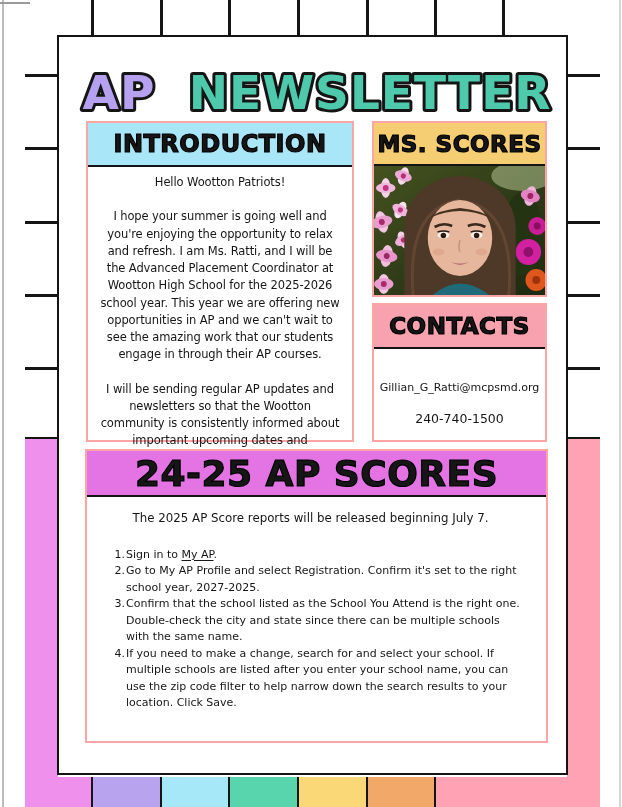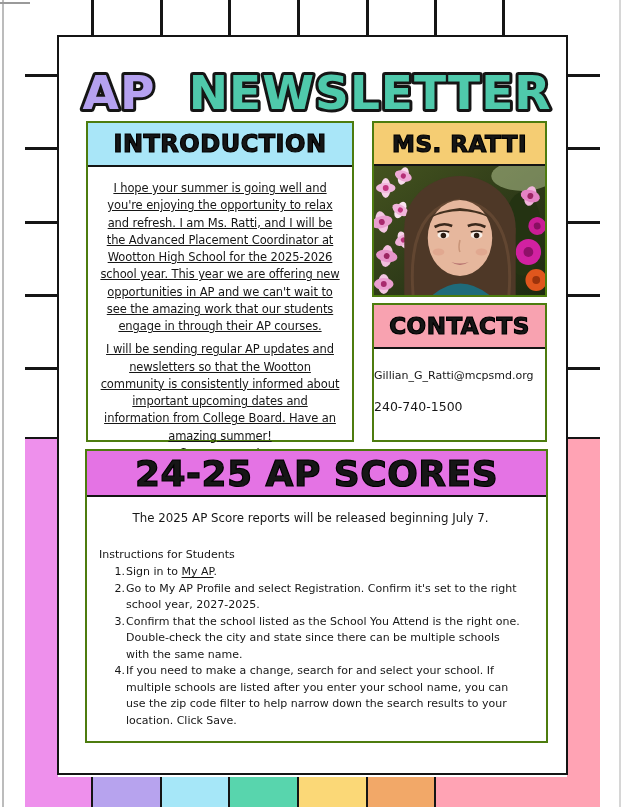--- a/index.html
+++ b/index.html
@@ -22,37 +22,37 @@
   .bblock + .bblock { border-left:2px solid #151515; }
   .b0{width:66px;} .b1{width:69px;} .b2{width:68px;} .b3{width:69px;} .b4{width:69px;} .b5{width:68px;} .b6{width:166px;}
   
   .card {
     position:absolute; left:57px; top:35px; width:511px; height:740px;
     background:#ffffff; border:2.5px solid #141414; z-index:2;
   }
   .title-svg { position:absolute; left:0; top:12px; width:506px; height:80px; }
   .title-svg text { font-family:"DejaVu Sans", sans-serif; }
   
-  .box { position:absolute; border:2px solid #4d7c0f; background:#fff; }
+  .box { position:absolute; border:2px solid #fca5a5; background:#fff; }
   .box-header {
     display:flex; align-items:center; justify-content:center;
     border-bottom:2px solid #141414;
     font-weight:bold; letter-spacing:.5px;
     -webkit-text-stroke:1.2px #000;
   }
   .intro-box    { left:27px;  top:84px;  width:268px; height:321px; }
   .intro-header { height:44px; background:#a9e6f8; font-size:24px; }
   .intro-body   { padding:7px 10px 0 10px; font-size:11.5px; line-height:1.5; text-align:center; letter-spacing:-0.1px; }
-  .intro-p.mt   { margin-top:6px;text-decoration:underline; }
+  .intro-p.mt   { margin-top:17px; }
   .profile-box    { left:313px; top:84px; width:175px; height:176px; }
   .profile-header { height:43px; background:#f5cd73; font-size:23px; }
   .photo-wrap  { width:100%; height:129px; overflow:hidden; }
   .contacts-box    { left:313px; top:266px; width:175px; height:139px; }
   .contacts-header { height:44px; background:#f8a2b0; font-size:23px; }
-  .contacts-body   { padding-top:20px; font-size:11px; }
+  .contacts-body   { text-align:center; padding-top:32px; font-size:11px; }
   .contact-phone   { margin-top:17px; font-size:12.5px; }
   .scores-box    { left:26px; top:412px; width:463px; height:294px; }
   .scores-header { height:46px; background:#e473e4; font-size:36px; }
   .scores-body   { padding:13px 24px 0 12px; font-size:11px; line-height:1.5; }
   .scores-intro  { text-align:center; font-size:11.8px; margin-bottom:19px; }
   .steps { margin-top:1px; }
   .step  { display:flex; }
   .step-num  { min-width:26px; text-align:right; }
   .step-text { flex:1; padding-left:1px; }
   .scores-footer { margin-top:1px; }
@@ -99,29 +99,30 @@
       <tspan fill="#b5a1f0">AP</tspan>
       <tspan dx="16" fill="#4fc9ab">NEWSLETTER</tspan>
     </text>
   </svg>
 
   <div class="box intro-box">
     <div class="box-header intro-header">
       <span>INTRODUCTION</span>
     </div>
     <div class="intro-body">
+      <div class="intro-p">Hello Wootton Patriots!</div>
       <div class="intro-p mt">I hope your summer is going well and you're enjoying the opportunity to relax and refresh. I am Ms. Ratti, and I will be the Advanced Placement Coordinator at Wootton High School for the 2025-2026 school year.  This year we are offering new opportunities in AP and we can't wait to see the amazing work that our students engage in through their AP courses.</div>
       <div class="intro-p mt">I will be sending regular AP updates and newsletters so that the Wootton community is consistently informed about important upcoming dates and information from College Board.  Have an amazing summer!</div>
       <div class="intro-p">See you soon!</div>
     </div>
   </div>
 
   <div class="box profile-box">
     <div class="box-header profile-header">
-      <span>MS. RATTI</span>
+      <span>MS. SCORES</span>
     </div>
     <div class="photo-wrap">
       <svg viewBox="0 0 175 129" width="171" height="129" preserveAspectRatio="none">
         <defs>
           <linearGradient id="pbg" x1="0" y1="0" x2="1" y2="1">
             <stop offset="0" stop-color="#44531f"></stop>
             <stop offset="0.55" stop-color="#2e3a18"></stop>
             <stop offset="1" stop-color="#1e2a10"></stop>
           </linearGradient>
         </defs>
@@ -224,21 +225,20 @@
       <div class="contact-phone">240-740-1500</div>
     </div>
   </div>
 
   <div class="box scores-box">
     <div class="box-header scores-header">
       <span>24-25 AP SCORES</span>
     </div>
     <div class="scores-body">
       <div class="scores-intro">The 2025 AP Score reports will be released beginning July 7.</div>
-      <div class="instructions-title">Instructions for Students</div>
       <div class="steps">
         <div class="step">
           <span class="step-num">1.</span>
           <span class="step-text"><span>Sign in to </span><a class="inline-link" href="#">My AP</a><span>.</span></span>
         </div>
         <div class="step">
           <span class="step-num">2.</span>
           <span class="step-text">Go to My AP Profile and select Registration. Confirm it's set to the right school year, 2027-2025.</span>
         </div>
         <div class="step">

